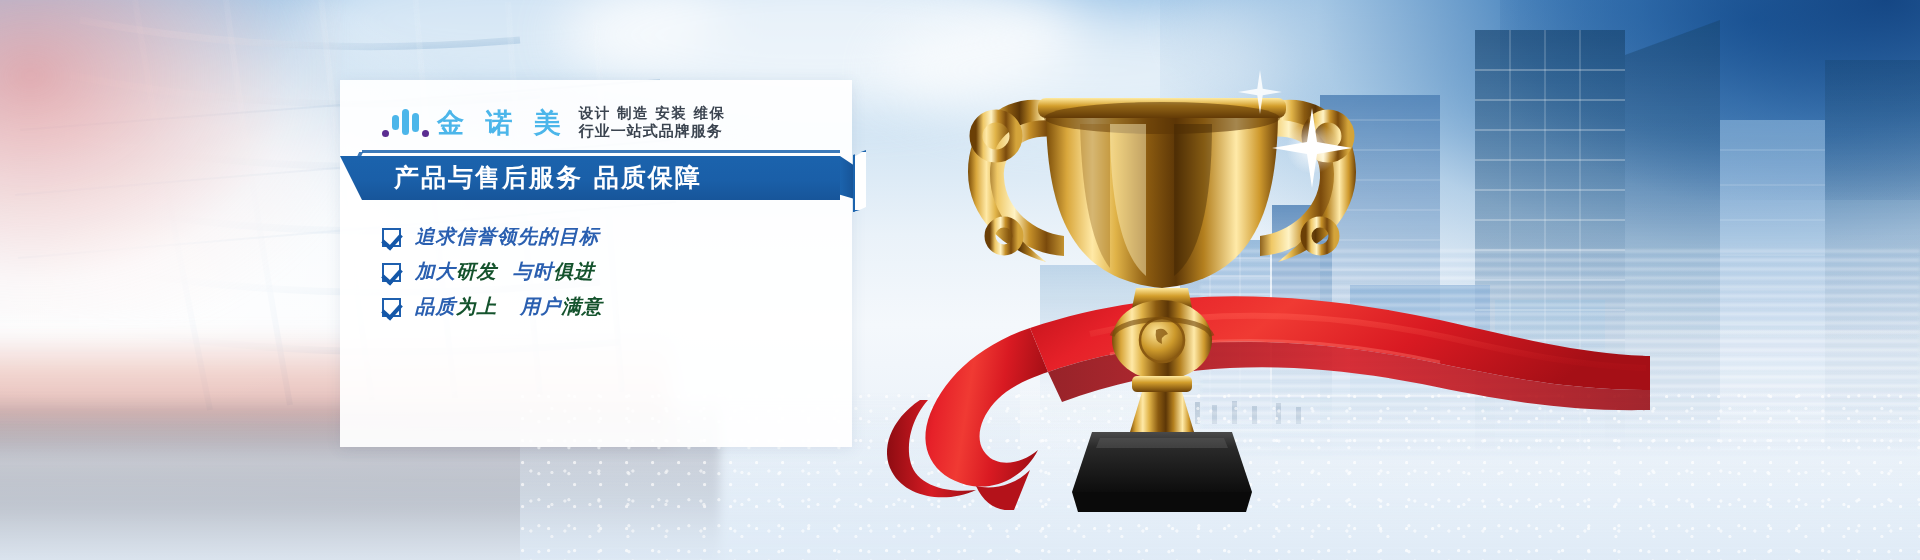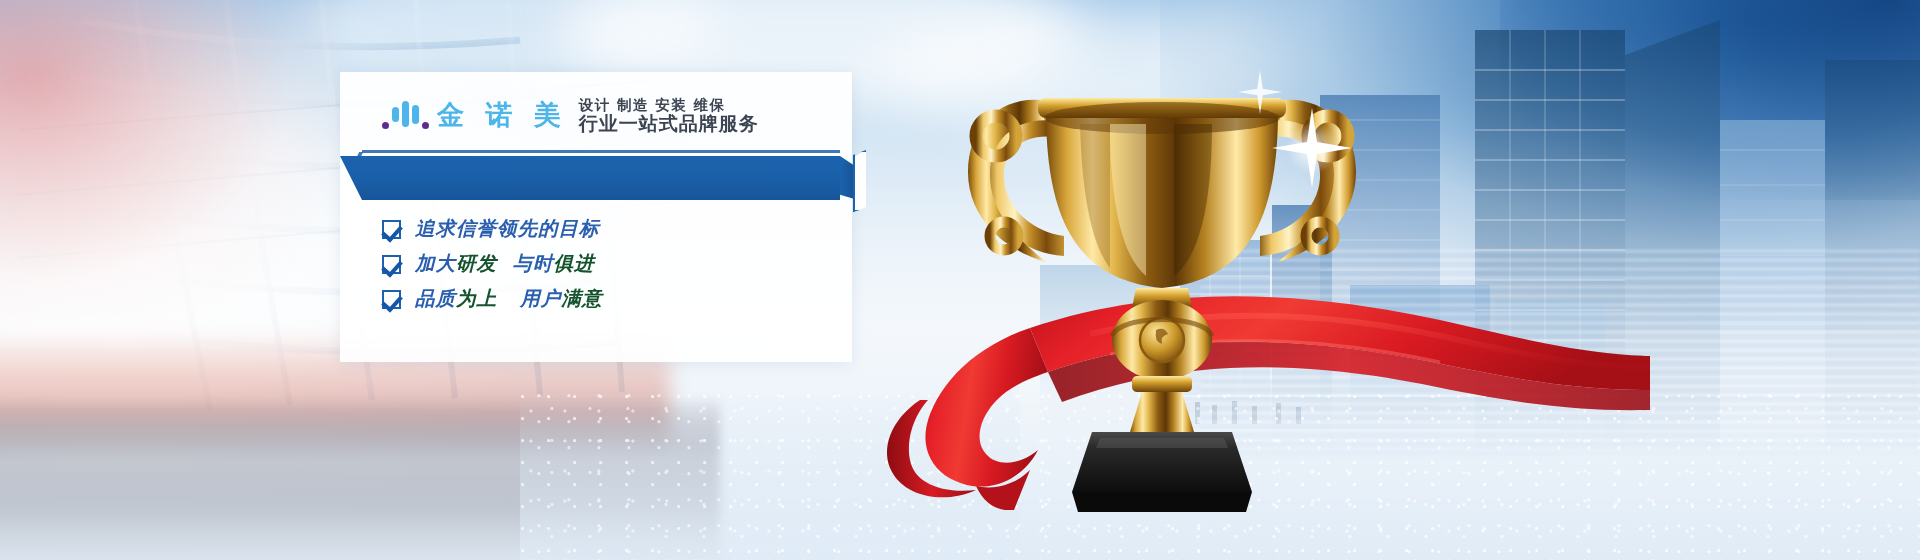--- a/index.html
+++ b/index.html
@@ -86,21 +86,21 @@
       rgba(176,205,232,.18) 2px, rgba(176,205,232,.18) 9px);
     filter:blur(1.4px);opacity:.8;
   }
 
   
   .trophy-wrap{position:absolute;left:960px;top:40px;width:520px;height:480px;}
   .ribbon-wrap{position:absolute;left:880px;top:250px;width:780px;height:260px;}
 
   
   .card{
-    position:absolute;left:340px;top:72px;width:512px;height:290px;
+    position:absolute;left:340px;top:80px;width:512px;height:367px;
     background:rgba(255,255,255,.93);
     box-shadow:0 2px 14px rgba(60,90,130,.10);
   }
 
   
   .logo-row{position:absolute;left:42px;top:24px;display:flex;align-items:center;}
   .logo-mark{display:flex;align-items:center;gap:3px;height:34px;}
   .lm-dot{width:7px;height:7px;border-radius:50%;background:#5b2d91;align-self:flex-end;margin-bottom:2px;}
   .lm-bar{width:7px;border-radius:4px;background:#4cb6ea;}
   .lm-b1{height:15px;}
@@ -109,21 +109,21 @@
   .logo-name{
     font-family:"DejaVu Sans","Liberation Sans",sans-serif;
     font-size:27px;font-weight:700;color:#4cb6ea;
     letter-spacing:6px;margin-left:8px;line-height:1;
   }
   .logo-slogan{
     margin-left:12px;color:#3b4450;font-weight:700;
     font-family:"DejaVu Sans","Liberation Sans",sans-serif;
   }
   .logo-slogan .l1{font-size:14.5px;letter-spacing:1.4px;line-height:18px;}
-  .logo-slogan .l2{font-size:19px;letter-spacing:1.0px;line-height:18px;}
+  .logo-slogan .l2{font-size:15px;letter-spacing:1.0px;line-height:18px;}
 
   
   .banner{
     position:absolute;left:340px;top:156px;width:500px;height:44px;
   }
   .banner-fill{
     position:absolute;left:0;top:0;width:100%;height:100%;
     background:linear-gradient(to bottom,#1b63ad 0%,#1a5fa8 55%,#17559a 100%);
     clip-path:polygon(0 0, 100% 0, 100% 100%, 22px 100%);
   }
@@ -497,20 +497,21 @@
         <span class="chk"></span>
         <span class="btxt"><span class="bl">品质</span><span class="rd">为上</span><span class="bl">   用户</span><span class="rd">满意</span></span>
       </div>
     </div>
   </div>
 
   <div class="banner">
     <div class="banner-hairline"></div>
     <div class="banner-hairline2"></div>
     <div class="banner-fill"></div>
+    <div class="banner-text">产品与售后服务  品质保障</div>
   </div>
   <div class="banner-tail">
     <div class="tail-top"></div>
     <div class="tail-edge"></div>
     <div class="tail-outline"></div>
   </div>
 
 </div>
 
 </body></html>

